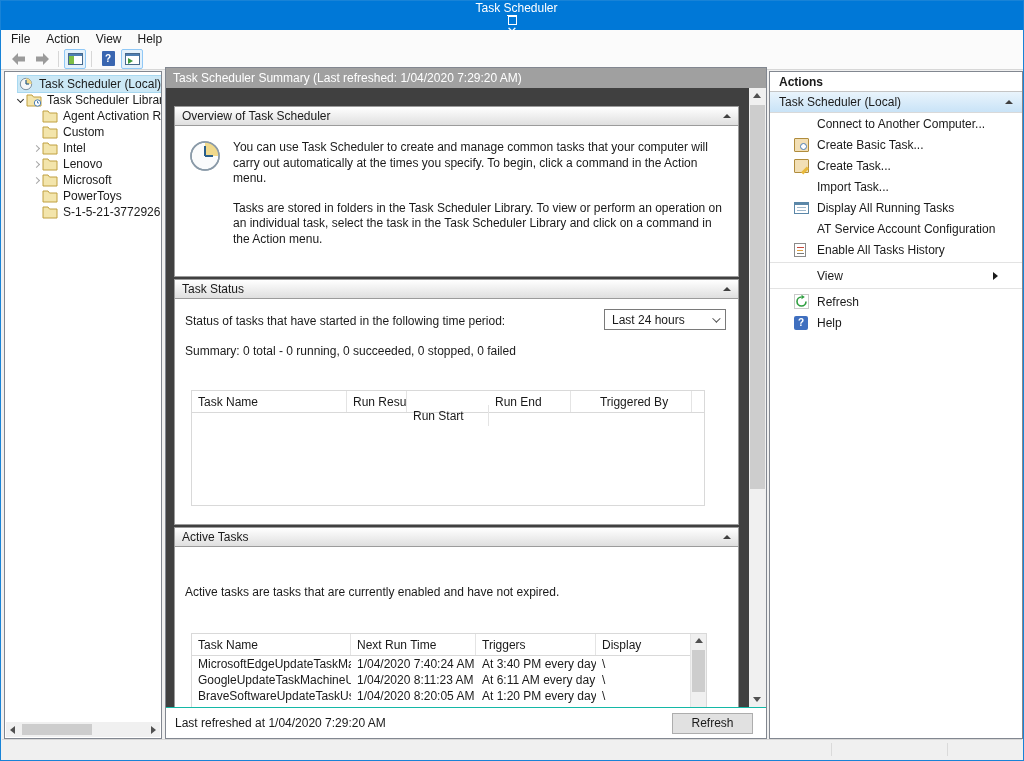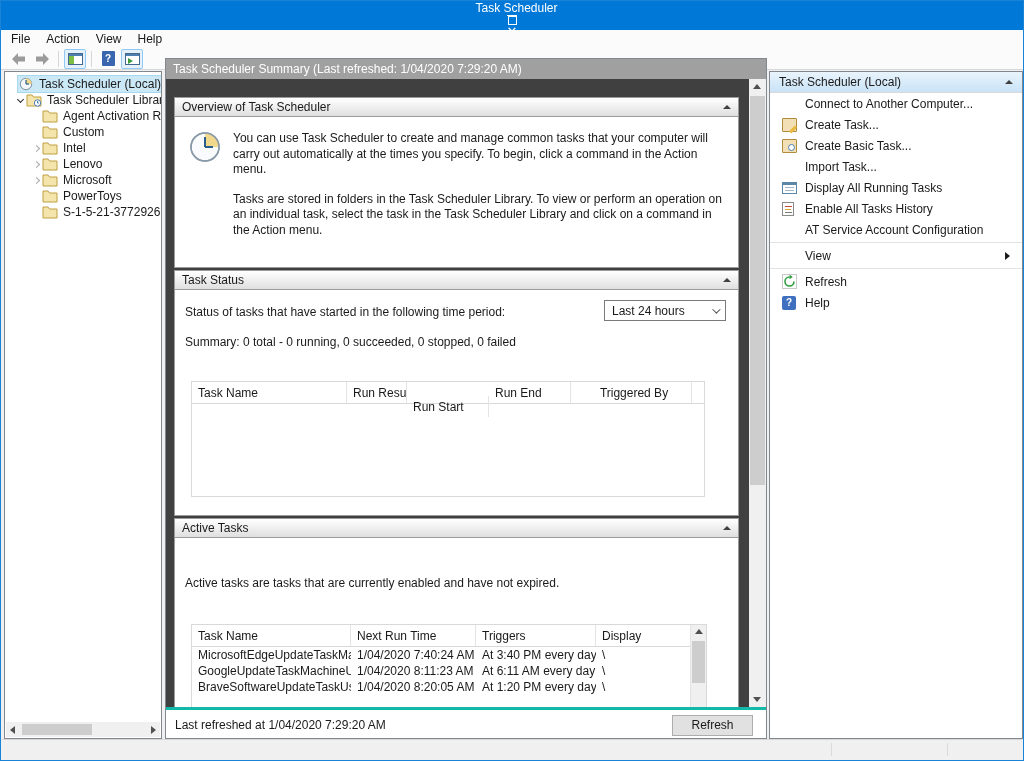--- a/index.html
+++ b/index.html
@@ -27,21 +27,21 @@
   .tool-btn { width:22px; height:20px; display:flex; align-items:center; justify-content:center; margin:0 1px; }
   .tool-btn.toggled { border:1px solid #90C8F6; background:#E4F1FB; border-radius:2px; }
   .win-icon { width:15px; height:12px; border:1px solid #46688C; background:#fff; position:relative; }
   .win-icon .strip { position:absolute; top:0; left:0; right:0; height:2px; background:#4E7FB3; }
   .win-icon .pane-l { position:absolute; top:2px; left:0; bottom:0; width:5px; background:#7DBE45; }
   .win-icon .play { position:absolute; top:4px; left:2px; width:0; height:0; border-top:3px solid transparent; border-bottom:3px solid transparent; border-left:5px solid #3E9B3E; }
   .help-chip { width:13px; height:15px; background:#3A66B0; color:#fff; font-weight:bold; font-size:10px; display:flex; align-items:center; justify-content:center; border-radius:1px; }
 
   
   .tree-pane { position:absolute; left:3px; top:70px; width:158px; bottom:21px; background:#fff; border:1px solid #828790; overflow:hidden; }
-  .center-pane { position:absolute; left:164px; top:57px; width:602px; bottom:21px; background:#fff; border:1px solid #828790; }
+  .center-pane { position:absolute; left:164px; top:66px; width:602px; bottom:21px; background:#fff; border:1px solid #828790; }
   .actions-pane { position:absolute; left:768px; top:70px; width:254px; bottom:21px; background:#fff; border:1px solid #828790; }
 
   
   .trow { height:16px; display:flex; align-items:center; white-space:nowrap; padding-left:2px; }
   .trow .lbl { padding:0 2px; }
   .trow.selected .sel-wrap { background:#CBE8F6; outline:1px solid #A8D8F0; }
   .sel-wrap { display:flex; align-items:center; height:16px; }
   .chev { width:10px; display:inline-flex; justify-content:center; margin-right:1px; flex:none; }
   .chev-r { width:5px; height:5px; border-top:1px solid #A7A7A7; border-right:1px solid #A7A7A7; transform:rotate(45deg); }
   .chev-d { width:5px; height:5px; border-top:1px solid #2B2B2B; border-right:1px solid #2B2B2B; transform:rotate(135deg); margin-top:-2px; }
@@ -53,21 +53,21 @@
   .sb-arrow-r { right:4px; border-left:5px solid #505050; }
   .tree-hthumb { position:absolute; left:16px; top:2px; width:70px; height:11px; background:#CDCDCD; }
 
   
   .center-title { height:20px; background:#A0A0A0; color:#fff; line-height:20px; padding-left:7px; white-space:nowrap; overflow:hidden; }
   .center-body { position:absolute; top:20px; left:0; right:17px; bottom:31px; overflow:hidden; background:#404040; }
   .center-vscroll { position:absolute; top:20px; right:0; width:17px; bottom:31px; background:#F0F0F0; }
   .vs-up { position:absolute; top:5px; left:4px; width:0; height:0; border-left:4px solid transparent; border-right:4px solid transparent; border-bottom:5px solid #505050; }
   .vs-down { position:absolute; bottom:5px; left:4px; width:0; height:0; border-left:4px solid transparent; border-right:4px solid transparent; border-top:5px solid #505050; }
   .vs-thumb { position:absolute; left:1px; right:1px; top:17px; height:62%; background:#CDCDCD; }
-  .center-footer { position:absolute; left:0; right:0; bottom:0; height:31px; border-top:3px solid #14b8a6; background:#fff; }
+  .center-footer { position:absolute; left:0; right:0; bottom:0; height:31px; border-top:1px solid #14b8a6; background:#fff; }
   .footer-text { position:absolute; left:9px; top:8px; }
   .refresh-btn { position:absolute; right:13px; top:5px; width:81px; height:21px; background:#E1E1E1; border:1px solid #ADADAD; text-align:center; line-height:19px; }
 
   .section { width:565px; margin:0 0 2px 8px; border:1px solid #9B9B9B; background:#fff; }
   .section.first { margin-top:18px; }
   .sec-header { height:19px; background:linear-gradient(#FFFFFF,#DFDFDF); border-bottom:1px solid #9B9B9B; display:flex; align-items:center; padding:0 7px; }
   .sec-header .cap { flex:1; }
   .tri-up-sm { width:0; height:0; border-left:4px solid transparent; border-right:4px solid transparent; border-bottom:4px solid #404040; }
 
   .ov-body { display:flex; padding:12px 10px 14px 8px; }
@@ -95,21 +95,21 @@
   .arow .c { padding-left:6px; white-space:nowrap; overflow:hidden; flex:none; }
   .c-name { width:159px; } .c-next { width:125px; } .c-trig { width:120px; } .c-loc { width:94px; }
   .atable-vscroll { width:16px; background:#F0F0F0; position:relative; border-left:1px solid #E4E4E4; }
   .av-up { position:absolute; top:4px; left:4px; width:0; height:0; border-left:4px solid transparent; border-right:4px solid transparent; border-bottom:5px solid #505050; }
   .av-thumb { position:absolute; left:1px; right:1px; top:16px; height:42px; background:#CDCDCD; }
 
   
   .actions-title { height:20px; line-height:20px; padding-left:9px; font-weight:bold; border-bottom:1px solid #C5C5C5; }
   .actions-group { height:21px; background:linear-gradient(#E9F4FC,#C9E3F7); display:flex; align-items:center; padding:0 9px; border-bottom:1px solid #D9D9D9; }
   .actions-group .cap { flex:1; }
-  .aitem { height:21px; display:flex; align-items:center; padding:0 12px; }
+  .aitem { height:21px; display:flex; align-items:center; padding:0 24px; }
   .aicon { width:19px; height:16px; margin-right:4px; flex:none; display:flex; align-items:center; }
   .asep { height:1px; background:#E3E3E3; margin:2px 0; }
   .submenu-arrow { margin-left:auto; width:0; height:0; border-top:4px solid transparent; border-bottom:4px solid transparent; border-left:5px solid #1a1a1a; }
   .ic-task { width:15px; height:14px; background:#F2DFB5; border:1px solid #B08C3C; position:relative; border-radius:1px; }
   .ic-task .dot { position:absolute; right:1px; bottom:1px; width:7px; height:7px; border-radius:50%; background:#fff; border:1px solid #4E7FB3; }
   .ic-task .pencil { position:absolute; right:-1px; bottom:0; width:8px; height:3px; background:#E8B93C; transform:rotate(-45deg); }
   .ic-run { width:15px; height:12px; border:1px solid #5B87A8; background:#fff; position:relative; }
   .ic-run .strip { position:absolute; top:0; left:0; right:0; height:2px; background:#5B87A8; }
   .ic-run .ln { position:absolute; left:2px; right:2px; height:1px; background:#9FB8CC; }
   .ic-hist { width:12px; height:14px; border:1px solid #8A8A8A; background:#fff; position:relative; }
@@ -376,73 +376,74 @@
       <span class="vs-down"></span>
     </div>
 
     <div class="center-footer">
       <span class="footer-text">Last refreshed at 1/04/2020 7:29:20 AM</span>
       <span class="refresh-btn">Refresh</span>
     </div>
   </div>
 
   <div class="actions-pane">
+    <div class="actions-title">Actions</div>
     <div class="actions-group">
       <span class="cap">Task Scheduler (Local)</span>
       <span class="tri-up-sm"></span>
     </div>
 
     <div class="aitem">
       <span class="aicon"></span>
       <span>Connect to Another Computer...</span>
     </div>
     <div class="aitem">
       <span class="aicon">
           <span class="ic-task">
+            <span class="dot"></span>
+          </span>
+        </span>
+      <span>Create Basic Task...</span>
+    </div>
+    <div class="aitem">
+      <span class="aicon">
+          <span class="ic-task">
             <span class="pencil"></span>
           </span>
         </span>
       <span>Create Task...</span>
-    </div>
-    <div class="aitem">
-      <span class="aicon">
-          <span class="ic-task">
-            <span class="dot"></span>
-          </span>
-        </span>
-      <span>Create Basic Task...</span>
     </div>
     <div class="aitem">
       <span class="aicon"></span>
       <span>Import Task...</span>
     </div>
     <div class="aitem">
       <span class="aicon">
           <span class="ic-run">
             <span class="strip"></span>
             <span class="ln" style="top:4px;"></span>
             <span class="ln" style="top:7px;"></span>
           </span>
         </span>
       <span>Display All Running Tasks</span>
     </div>
     <div class="aitem">
+      <span class="aicon"></span>
+      <span>AT Service Account Configuration</span>
+    </div>
+    <div class="aitem">
       <span class="aicon">
           <span class="ic-hist">
             <span class="m1"></span>
             <span class="m2"></span>
             <span class="m3"></span>
           </span>
         </span>
       <span>Enable All Tasks History</span>
     </div>
-    <div class="aitem">
-      <span class="aicon"></span>
-      <span>AT Service Account Configuration</span>
-    </div>
     <div class="asep"></div>
     <div class="aitem">
       <span class="aicon"></span>
       <span>View</span>
       <span class="submenu-arrow"></span>
     </div>
     <div class="asep"></div>
     <div class="aitem">
       <span class="aicon">
         <svg width="15" height="15" viewBox="0 0 15 15">

